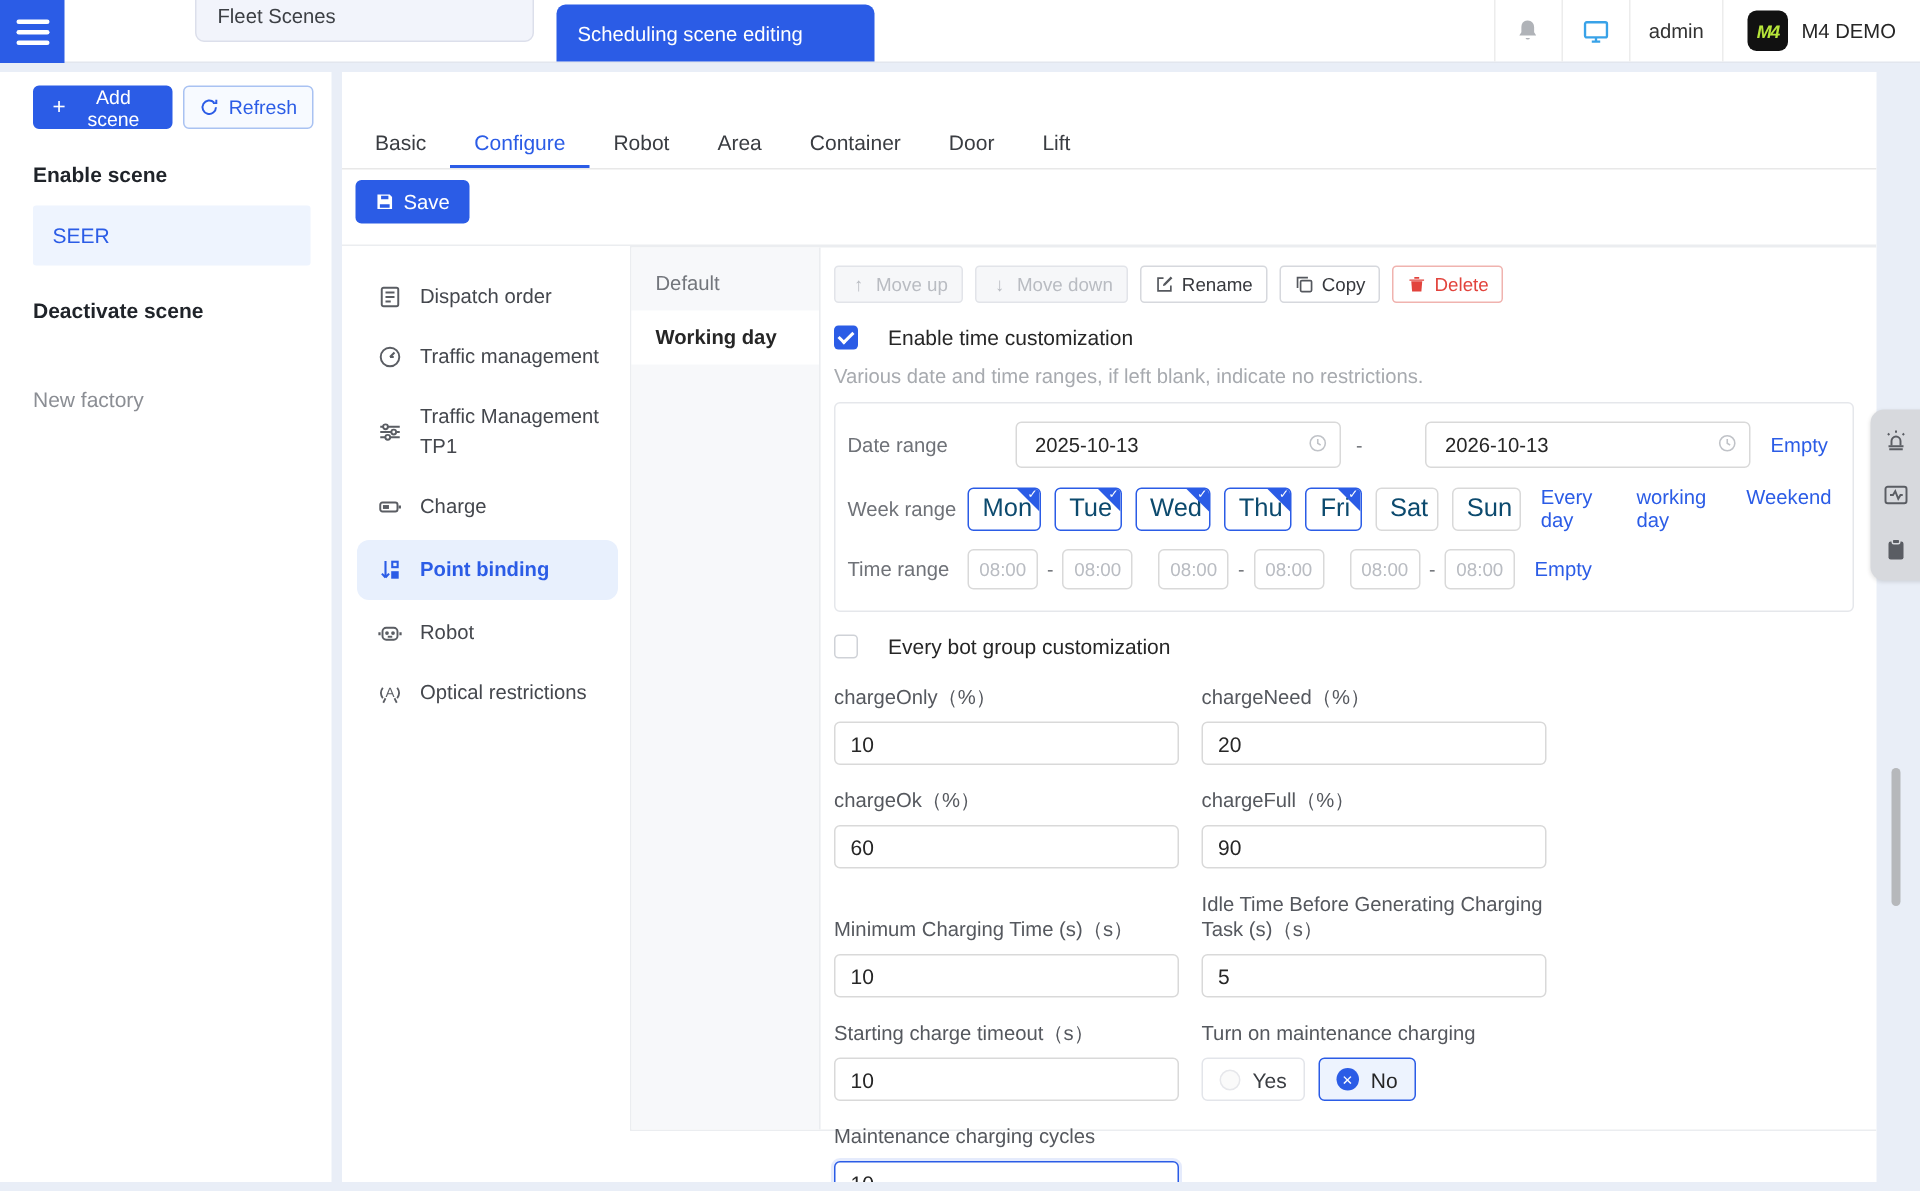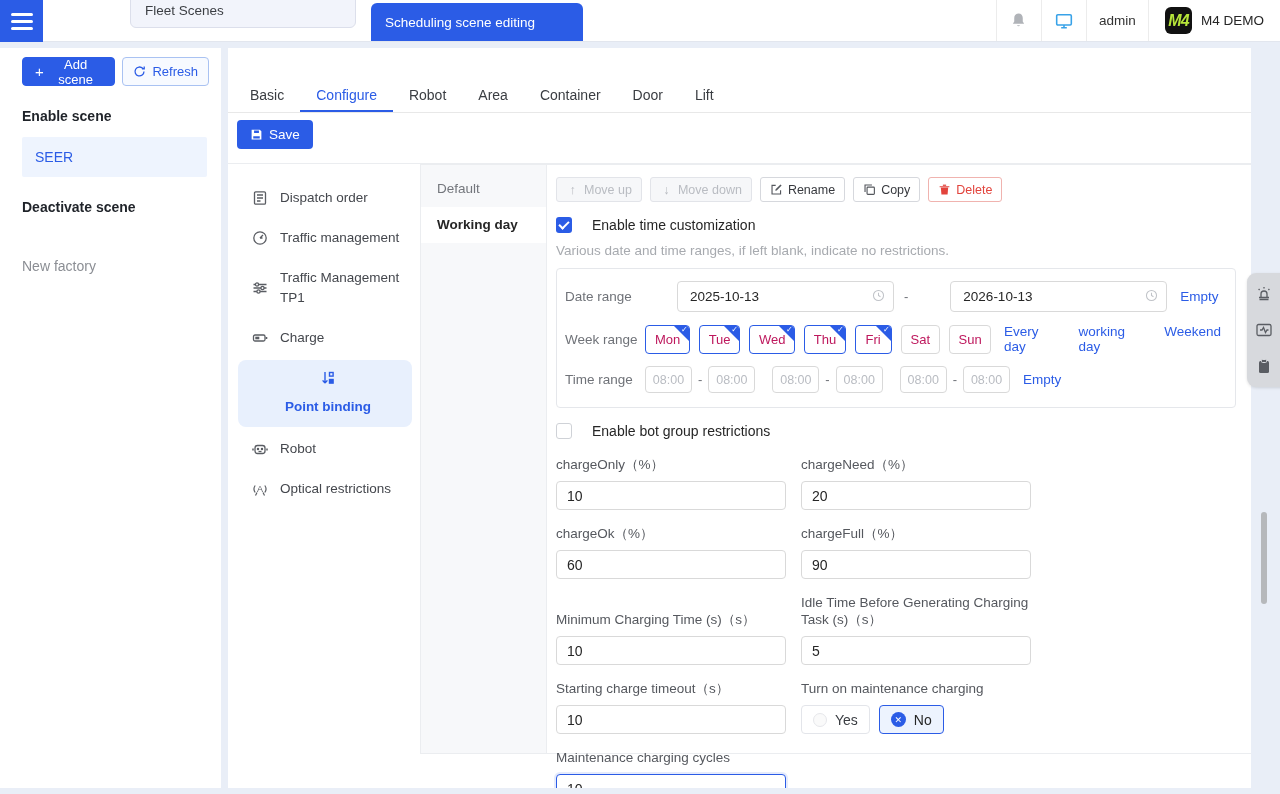--- a/index.html
+++ b/index.html
@@ -19,21 +19,21 @@
   .hamburger { width:43px; height:42px; background:#2b5ce6; display:flex; flex-direction:column; justify-content:center; align-items:center; gap:4px; cursor:pointer; }
   .hamburger i { display:block; width:22px; height:3px; background:#fff; border-radius:2px; }
   .tb-tab { align-self:flex-end; display:flex; align-items:center; font-size:13.5px; }
   .tb-tab.inactive { margin-left:87px; width:226px; height:36px; background:#f2f4fb; border:1px solid #dcdfeb; border-radius:6px; color:#3c3f44; padding-left:14px; margin-bottom:13px; }
   .tb-tab.active { margin-left:15px; width:212px; height:38px; background:#2b5ce6; border-radius:6px 6px 0 0; color:#fff; padding-left:14px;text-align:right; }
   .tb-right { margin-left:auto; display:flex; align-items:stretch; }
   .tb-cell { display:flex; align-items:center; justify-content:center; border-left:1px solid #ececec; }
   .tb-cell.icon-cell { width:45px; }
   .tb-cell.user-cell { width:62px; font-size:13.5px; color:#333; }
   .tb-cell.brand-cell { padding:0 16px; gap:9px; }
-  .logo-badge { width:27px; height:27px; background:#111; border-radius:6px; display:flex; align-items:center; justify-content:center; color:#b7e63a; font-weight:bold; font-style:italic; font-size:16px; letter-spacing:-1px; }
+  .logo-badge { width:27px; height:27px; background:#111; border-radius:6px; display:flex; align-items:center; justify-content:center; color:#b7e63a; font-weight:bold; font-style:italic; font-size:12px; letter-spacing:-1px; }
   .brand-name { font-size:13.5px; color:#262626; }
 
   
   .scene-sidebar { position:absolute; left:0; top:48px; width:221px; height:740px; background:#fff; }
   .scene-actions { display:flex; gap:7px; padding:9px 12px 0 22px; }
   .btn-add { height:29px; padding:0 12px; background:#2b5ce6; color:#fff; border:1px solid #2b5ce6; border-radius:4px; font-size:13px; display:flex; align-items:center; gap:5px; cursor:pointer; }
   .btn-add .plus { font-size:15px; line-height:1; }
   .btn-refresh { height:29px; padding:0 10px; background:#f7faff; color:#2b5ce6; border:1px solid #a9c2f2; border-radius:4px; font-size:13px; display:flex; align-items:center; gap:6px; cursor:pointer; }
   .scene-group-title { margin:22px 0 0 22px; font-weight:bold; font-size:14px; color:#1f2329; }
   .scene-item { margin:13px 14px 0 22px; height:40px; line-height:40px; padding-left:13px; border-radius:2px; font-size:14px; cursor:pointer; }
@@ -47,21 +47,21 @@
   .edit-tab.active { color:#2b5ce6; border-bottom-color:#2b5ce6; }
   .save-row { height:44px; border-bottom:1px solid #ebedf0; }
   .btn-save { margin:7px 0 0 9px; height:29px; padding:0 13px; background:#2b5ce6; color:#fff; border:none; border-radius:4px; font-size:13.5px; display:flex; align-items:center; gap:6px; cursor:pointer; font-family:inherit; }
 
   .content-row { display:flex; height:651px; }
   
   .config-nav { width:192px; padding-top:14px; flex:none; }
   .nav-item { display:flex; align-items:center; gap:11px; padding:10px 10px 10px 24px; font-size:13.5px; color:#44474d; line-height:20px; cursor:pointer; }
   .nav-item .nav-ic { flex:none; width:17px; color:#5a5d63; }
   .nav-item .nav-label { flex:1; }
-  .nav-item.active { margin:2px 8px 2px 10px; padding:10px 8px 10px 14px; background:#e8f0fd; border-radius:8px; color:#2b5ce6; font-weight:bold;flex-direction:column; }
+  .nav-item.active { margin:2px 8px 2px 10px; padding:10px 8px 10px 14px; background:#e8f0fd; border-radius:8px; color:#2b5ce6; font-weight:bold; }
   .nav-item.active .nav-ic { color:#2b5ce6; }
 
   
   .editor-container { flex:1; border:1px solid #ebedf0; border-right:none; display:flex; height:590px; }
   .profile-col { width:126px; background:#f7f8fa; border-right:1px solid #ebedf0; padding-top:6px; flex:none; }
   .profile-item { height:36px; line-height:36px; padding-left:16px; font-size:13.5px; color:#73767c; cursor:pointer; }
   .profile-item.selected { background:#fff; color:#262626; font-weight:bold; }
 
   .editor { flex:1; padding:12px 14px 0 9px; }
 
@@ -86,21 +86,21 @@
   .tc-row { display:flex; align-items:center; margin-bottom:12px; }
   .tc-row:last-child { margin-bottom:2px; }
   .tc-label { width:80px; flex:none; font-size:13.5px; color:#6f7278; }
   .date-input-wrap { position:relative;padding-left:32px; }
   .date-input { width:217px; height:31px; border:1px solid #d9d9d9; border-radius:4px; padding:0 28px 0 12px; font-size:13.5px; color:#262626; font-family:inherit; }
   .date-input-wrap .clock { position:absolute; right:9px; top:8px; color:#c0c3c8; }
   .sep { color:#6f7278; margin:0 10px; font-size:13px; }
   .link { color:#2b5ce6; font-size:13.5px; cursor:pointer; text-decoration:none; }
   .tc-row .link.tail { margin-left:13px; }
 
-  .day-btn { position:relative; height:29px; min-width:37px; padding:0 9px; margin-right:9px; background:#fff; border:1px solid #d9d9d9; border-radius:4px; font-size:13px; color:#be185d; cursor:pointer; font-family:inherit; overflow:hidden; }
+  .day-btn { position:relative; height:29px; min-width:37px; padding:0 9px; margin-right:9px; background:#fff; border:1px solid #d9d9d9; border-radius:4px; font-size:17px; color:#0c4a6e; cursor:pointer; font-family:inherit; overflow:hidden; }
   .day-btn.selected { border-color:#2b5ce6; }
   .day-btn.selected::before { content:""; position:absolute; top:0; right:0; border-top:15px solid #2b5ce6; border-left:15px solid transparent; }
   .day-btn.selected::after { content:"✓"; position:absolute; top:-1px; right:1px; font-size:8px; color:#fff; }
   .week-links { display:flex; gap:17px; margin-left:4px; }
 
   .time-input { width:47px; height:27px; border:1px solid #d9d9d9; border-radius:4px; text-align:center; font-size:12.5px; color:#262626; font-family:inherit; }
   .time-input::placeholder { color:#b9bcc2; }
   .time-pair { display:flex; align-items:center; }
   .time-pair .sep { margin:0 6px; }
   .time-group-gap { width:17px; }
@@ -392,21 +392,21 @@
               <input class="time-input" placeholder="08:00" style="">
               <span class="sep">-</span>
               <input class="time-input" placeholder="08:00" style="">
             </span>
             <a class="link tail">Empty</a>
           </div>
         </div>
 
         <div class="check-row">
           <span class="cbx unchecked"></span>
-          <span class="check-label">Enable bot group restrictions</span>
+          <span class="check-label">Every bot group customization</span>
         </div>
 
         <div class="fields-grid">
           <div class="field">
             <div class="field-label">chargeOnly（%）</div>
             <input class="field-input" value="10" style="">
           </div>
           <div class="field">
             <div class="field-label">chargeNeed（%）</div>
             <input class="field-input" value="20" style="">

